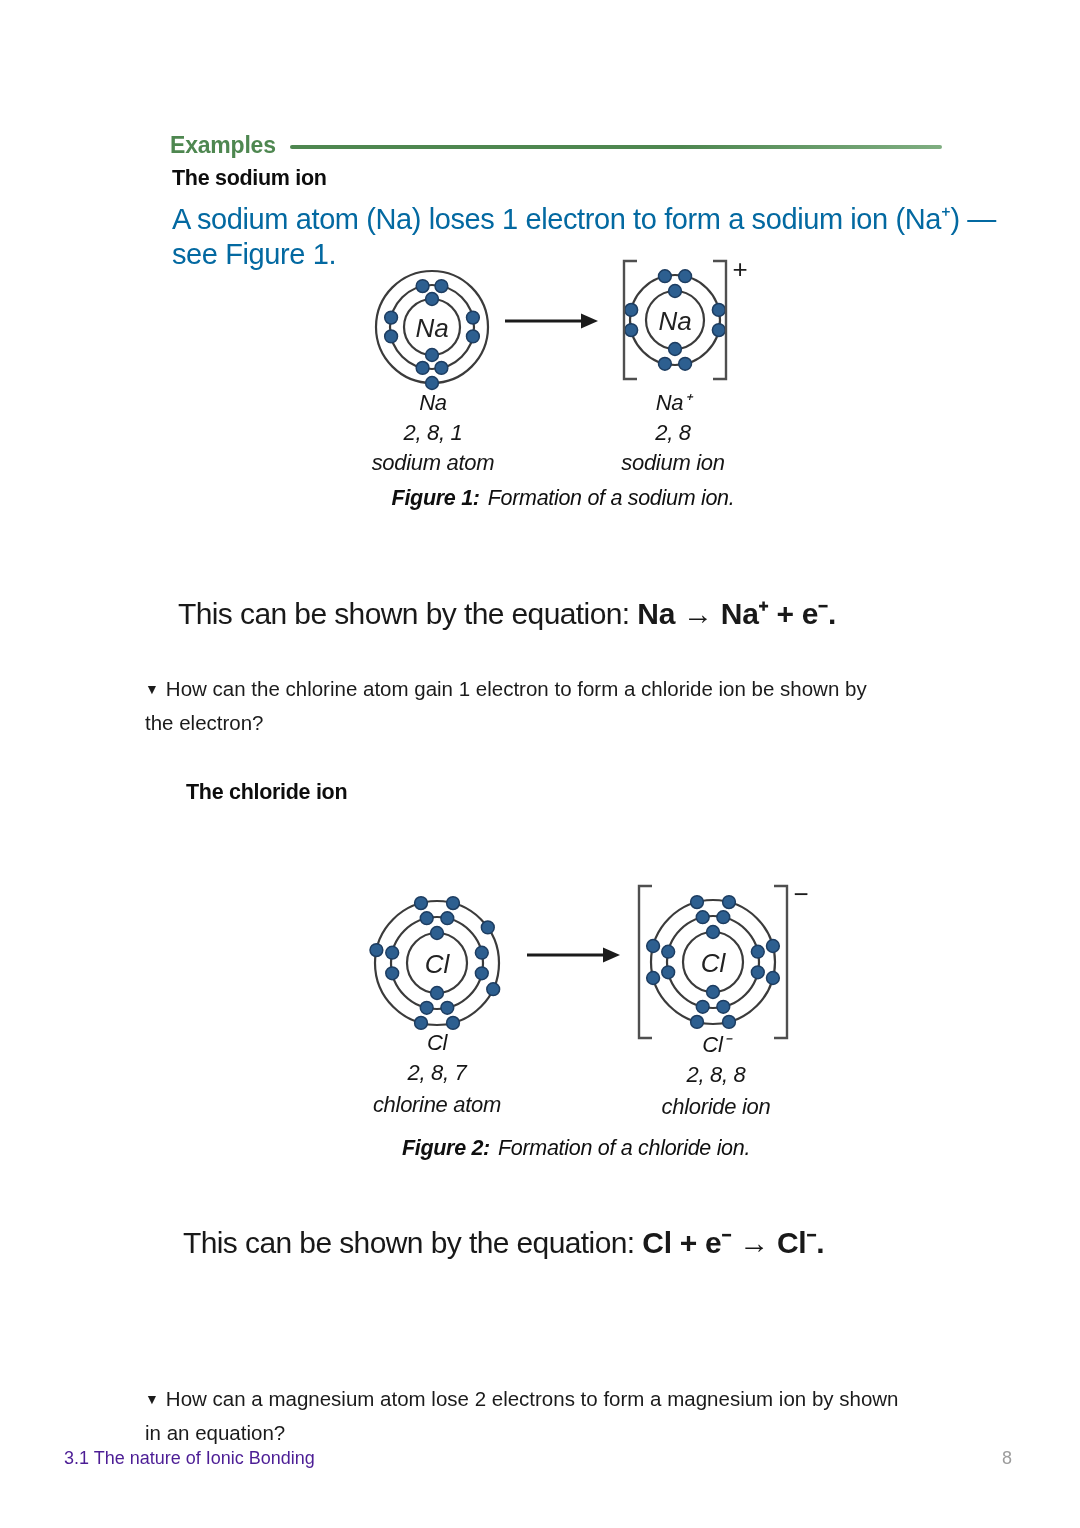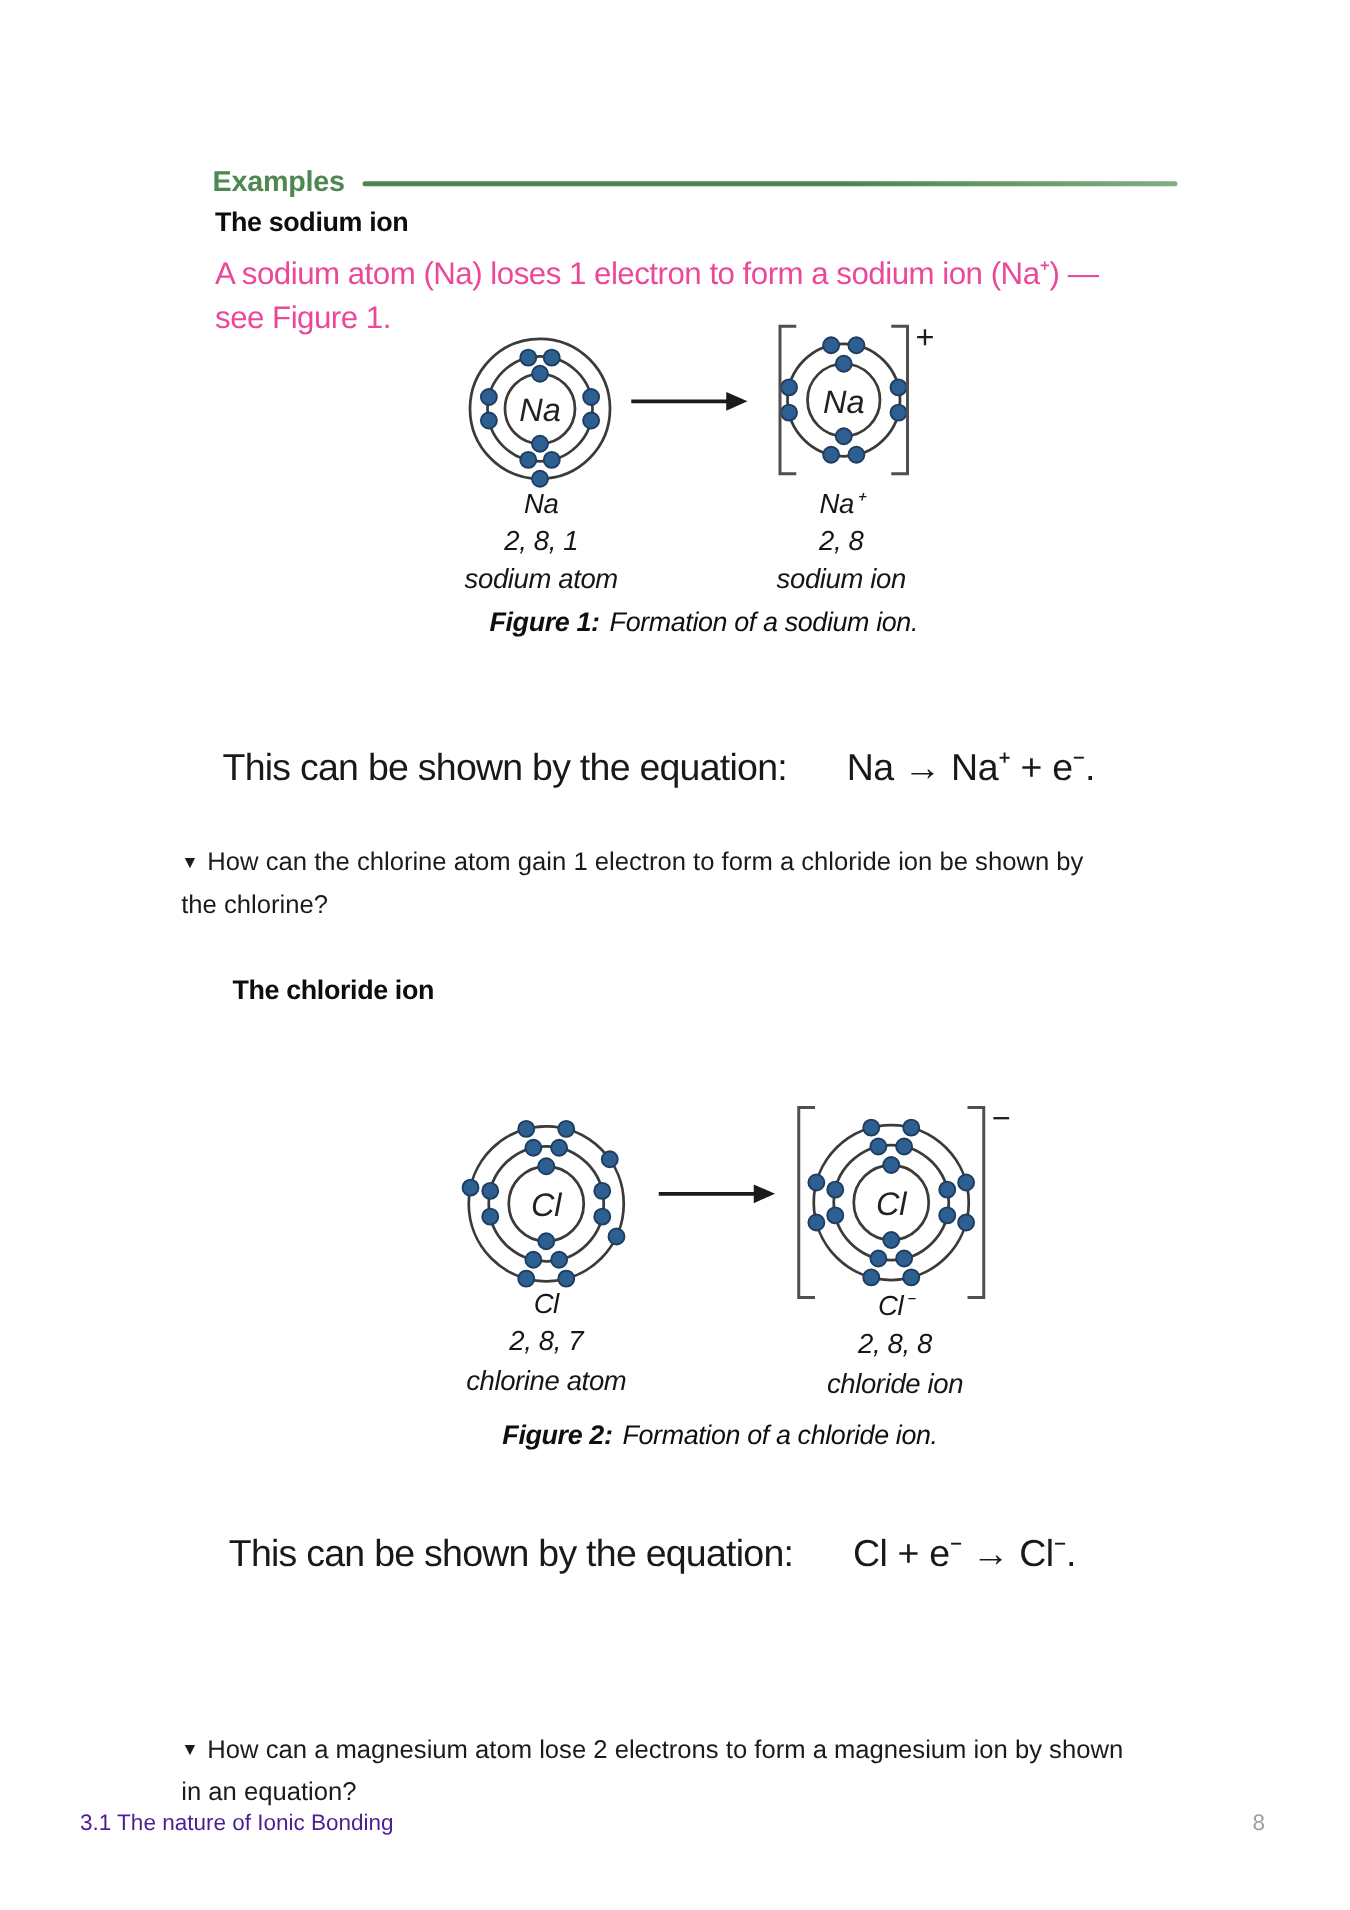--- a/index.html
+++ b/index.html
@@ -10,41 +10,41 @@
   
   .examples-row{position:absolute;left:170px;top:132px;width:772px;display:flex;align-items:center;}
   .examples-heading{color:#4e8750;font-weight:bold;font-size:23px;letter-spacing:-0.2px;white-space:nowrap;}
   .examples-rule{flex:1;height:4px;margin-left:14px;margin-top:3px;border-radius:2px;
     background:linear-gradient(to right,#4e8750 60%,#7fae81);}
   
   .section-heading{position:absolute;font-size:21.5px;font-weight:bold;color:#0d0d0d;letter-spacing:-0.3px;}
   #sodium-heading{left:172px;top:166px;}
   #chloride-heading{left:186px;top:780px;}
   
-  .body-text{position:absolute;font-size:25px;color:#ec4899;letter-spacing:-0.4px;line-height:35px;}
+  .body-text{position:absolute;font-size:29px;color:#0369a1;letter-spacing:-0.4px;line-height:35px;}
   #sodium-body{left:172px;top:202px;}
   #chloride-body{left:186px;top:816px;}
   
   svg.figure{position:absolute;}
   #fig1{left:300px;top:255px;}
   #fig2{left:300px;top:875px;}
   .shell{fill:none;stroke:#3b3b3b;stroke-width:2.2;}
   .electron{fill:#2d5f90;stroke:#1d3d61;stroke-width:1.5;}
   .atom-symbol{font-family:"Liberation Sans",sans-serif;font-style:italic;font-size:26px;fill:#222;
     text-anchor:middle;dominant-baseline:central;}
   .fig-label{font-family:"Liberation Sans",sans-serif;font-style:italic;font-size:22px;fill:#161616;text-anchor:middle;letter-spacing:-0.3px;}
   .fig-caption{font-family:"Liberation Sans",sans-serif;font-style:italic;font-size:21.5px;fill:#0f0f0f;text-anchor:middle;letter-spacing:-0.3px;}
   .cap-bold{font-weight:bold;}
   .bracket{fill:none;stroke:#4f4f4f;stroke-width:2.4;}
   .charge{font-family:"Liberation Sans",sans-serif;font-size:26px;fill:#1c1c1c;text-anchor:middle;}
   .arrow{stroke:#1b1b1b;stroke-width:3;fill:none;}
   .arrow-head{fill:#1b1b1b;stroke:none;}
   
   .equation{position:absolute;font-size:30px;color:#191919;letter-spacing:-0.6px;white-space:nowrap;}
-  .equation b{font-weight:400;letter-spacing:-0.3px;margin-left:40px;}
+  .equation b{font-weight:700;letter-spacing:-0.3px;}
   #eq1{left:178px;top:592px;}
   #eq2{left:183px;top:1221px;}
   
   .question{position:absolute;width:815px;font-size:20.5px;color:#1b1b1b;line-height:34px;}
   #q1{left:145px;top:672px;}
   #q2{left:145px;top:1382px;}
   .q-marker{font-size:14px;vertical-align:2px;margin-right:7px;}
   
   .footer-left{position:absolute;left:64px;top:1448px;font-size:18px;color:#4c1d95;}
   .footer-right{position:absolute;left:1002px;top:1448px;font-size:18px;color:#9c9c9c;}
@@ -111,21 +111,21 @@
     <text class="fig-label" x="373" y="215">sodium ion</text>
     <text class="fig-caption" x="263" y="250"><tspan class="cap-bold">Figure 1:</tspan><tspan dx="8">Formation of a sodium ion.</tspan></text>
   </svg>
 
   <div class="equation" id="eq1">
     <span>This can be shown by the equation: </span><b>Na → Na⁺ + e⁻.</b>
   </div>
 
   <div class="question" id="q1">
     <span class="q-marker">▼</span><span>How can the chlorine atom gain 1 electron to form a chloride ion be shown by</span><br>
-    <span>the chlorine?</span>
+    <span>the electron?</span>
   </div>
 
   <div class="section-heading" id="chloride-heading">The chloride ion</div>
 
 
   <svg class="figure" id="fig2" width="580" height="292">
     <g>
         <circle cx="137" cy="88" r="30" class="shell"></circle>
         <circle cx="137" cy="88" r="46" class="shell"></circle>
         <circle cx="137" cy="88" r="62" class="shell"></circle>

